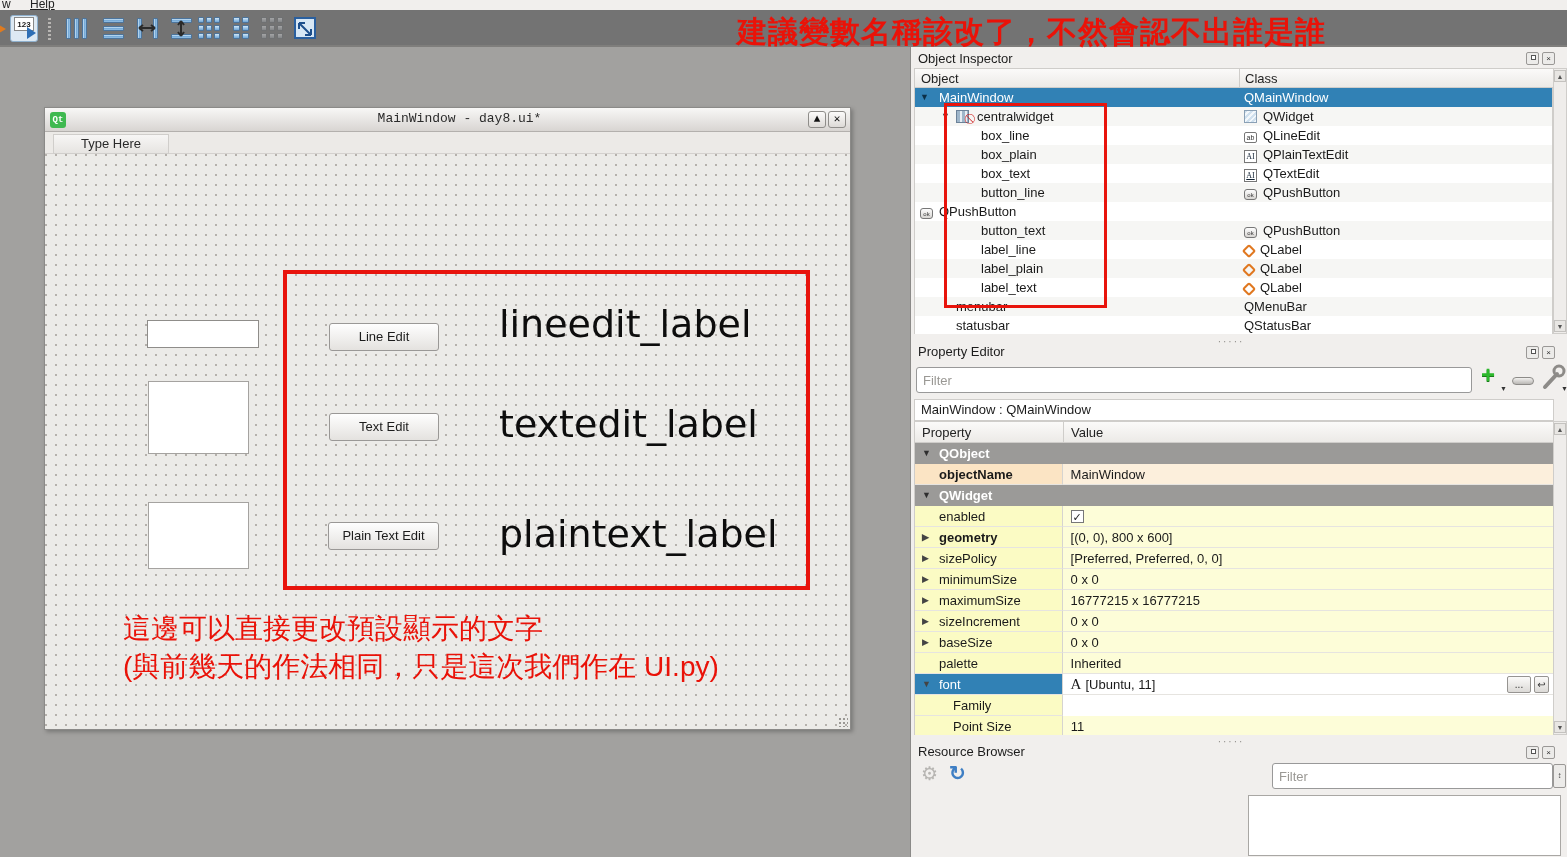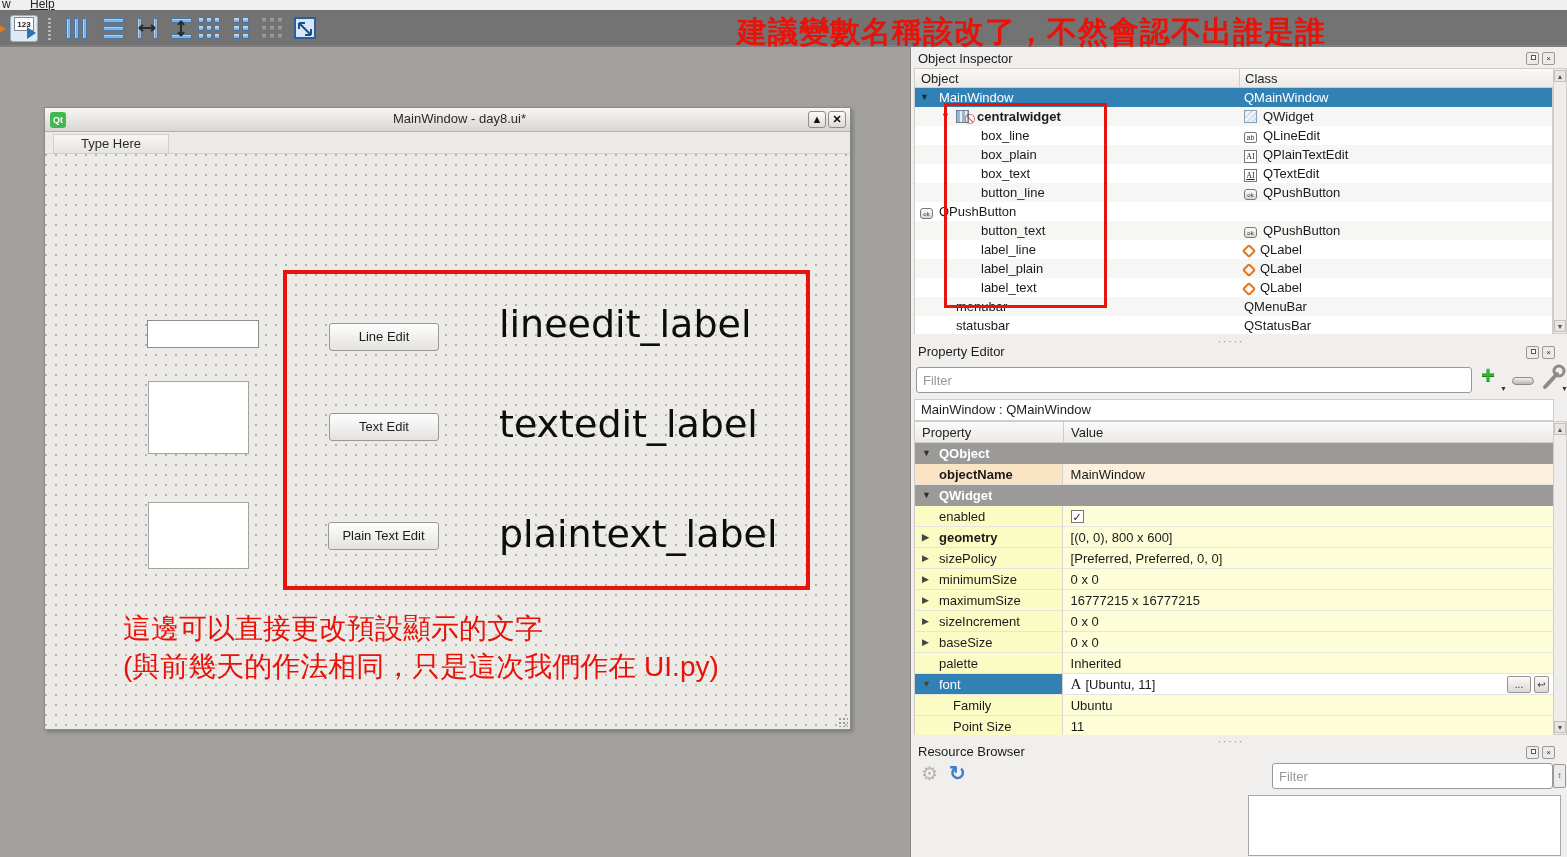--- a/index.html
+++ b/index.html
@@ -116,21 +116,21 @@
 
   
   #rb-gear{position:absolute;font-size:19px;color:#b7b5b2;}
   #rb-refresh{position:absolute;font-size:20px;font-weight:bold;color:#3f7fc4;}
   .rb-panel{position:absolute;background:#fff;border:1px solid #a9a7a4;font-size:13px;padding:4px 0 0 20px;}
 
   
   #formwin{position:absolute;left:44px;top:107px;width:807px;height:623px;background:#ecebe8;
            border:1px solid #8b8a88;box-shadow:2px 2px 4px rgba(0,0,0,.25);}
   #fw-title{position:absolute;left:0;top:0;width:100%;height:24px;
-            background:linear-gradient(#f8f7f6,#d8d5d2);border-bottom:1px solid #b3b0ad;}
+            background:linear-gradient(#f8f7f6,#d8d5d2);border-bottom:1px solid #b3b0ad;font-family:Liberation Mono, monospace;}
   #fw-qt{position:absolute;left:5px;top:4px;width:16px;height:16px;border-radius:3px;background:#3fb950;
          color:#fff;font-size:9px;font-weight:bold;text-align:center;line-height:16px;}
   #fw-title-text{position:absolute;left:0;width:100%;text-align:center;top:3px;font-size:13px;color:#2b2b2b;padding-left:24px;}
   .fw-btn{position:absolute;top:3px;width:18px;height:17px;border:1px solid #8f8d8a;border-radius:3px;
           background:linear-gradient(#fcfbfa,#dddad7);text-align:center;font-size:11px;line-height:15px;color:#111;font-weight:bold;}
   #fw-menubar{position:absolute;left:0;top:24px;width:100%;height:22px;background:#eceae7;border-bottom:1px solid #d4d1ce;}
   #fw-typehere{position:absolute;left:8px;top:2px;padding:1px 27px 2px;font-size:13px;color:#2a2a2a;
                background:linear-gradient(#f7f6f5,#e6e4e1);border:1px solid #d0cecb;}
   #fw-canvas{position:absolute;left:0;top:46px;width:805px;height:575px;background:#ecebe8;
              background-image:radial-gradient(circle,#b5b1ac 1px,transparent 1.3px);
@@ -292,21 +292,21 @@
     <div class="scrollcol" style="right:0;top:21px;height:266px">
       <div class="sa" style="top:1px">▲</div>
       <div class="sa" style="bottom:1px">▼</div>
     </div>
     <div id="oi-tree">
         <div class="trow selected">
           <div class="tcell obj"><span class="arw" style="left: 5px;">▼</span><span class="olab" style="padding-left: 24px;">MainWindow</span></div>
           <div class="tcell cls"><span class="clab no-i">QMainWindow</span></div>
         </div>
         <div class="trow alt">
-          <div class="tcell obj"><span class="arw" style="left: 26px;">▼</span><span class="ci broken-layout-icon" style="position: absolute; left: 41px; top: 3px; margin: 0px; width: 13px; height: 13px;"></span><span class="olab" style="padding-left: 62px; font-weight: bold;">centralwidget</span></div>
+          <div class="tcell obj"><span class="arw" style="left: 26px;">▼</span><span class="ci broken-layout-icon" style="position: absolute; left: 41px; top: 3px; margin: 0px; width: 13px; height: 13px;"></span><span class="olab" style="padding-left: 62px;">centralwidget</span></div>
           <div class="tcell cls"><span class="ci widget-icon"></span><span class="clab">QWidget</span></div>
         </div>
         <div class="trow">
           <div class="tcell obj"><span class="olab" style="padding-left: 66px;">box_line</span></div>
           <div class="tcell cls"><span class="ci lineedit-icon">ab</span><span class="clab">QLineEdit</span></div>
         </div>
         <div class="trow alt">
           <div class="tcell obj"><span class="olab" style="padding-left: 66px;">box_plain</span></div>
           <div class="tcell cls"><span class="ci plaintextedit-icon">AI</span><span class="clab">QPlainTextEdit</span></div>
         </div>
@@ -419,21 +419,20 @@
         <div class="prow yellow">
           <div class="pname">palette</div>
           <div class="pval">Inherited</div>
         </div>
         <div class="prow sel">
           <div class="pname"><span class="pa">▼</span>font</div>
           <div class="pval"><span class="font-A">A</span>[Ubuntu, 11]<span class="vbtn" style="right: 22px; width: 24px;">...</span><span class="vbtn" style="right: 4px; width: 15px;">↩</span></div>
         </div>
         <div class="prow yellow">
           <div class="pname ind">Family</div>
-          <div class="pval">Ubuntu</div>
         </div>
         <div class="prow yellow">
           <div class="pname ind">Point Size</div>
           <div class="pval">11</div>
         </div>
       </div>
     <div class="splitter-dots" style="left:300px;top:689px">·····</div>
 
     <div class="dock-title" style="top:697px">Resource Browser</div>
     <div class="dock-btn" style="right:28px;top:699px">

